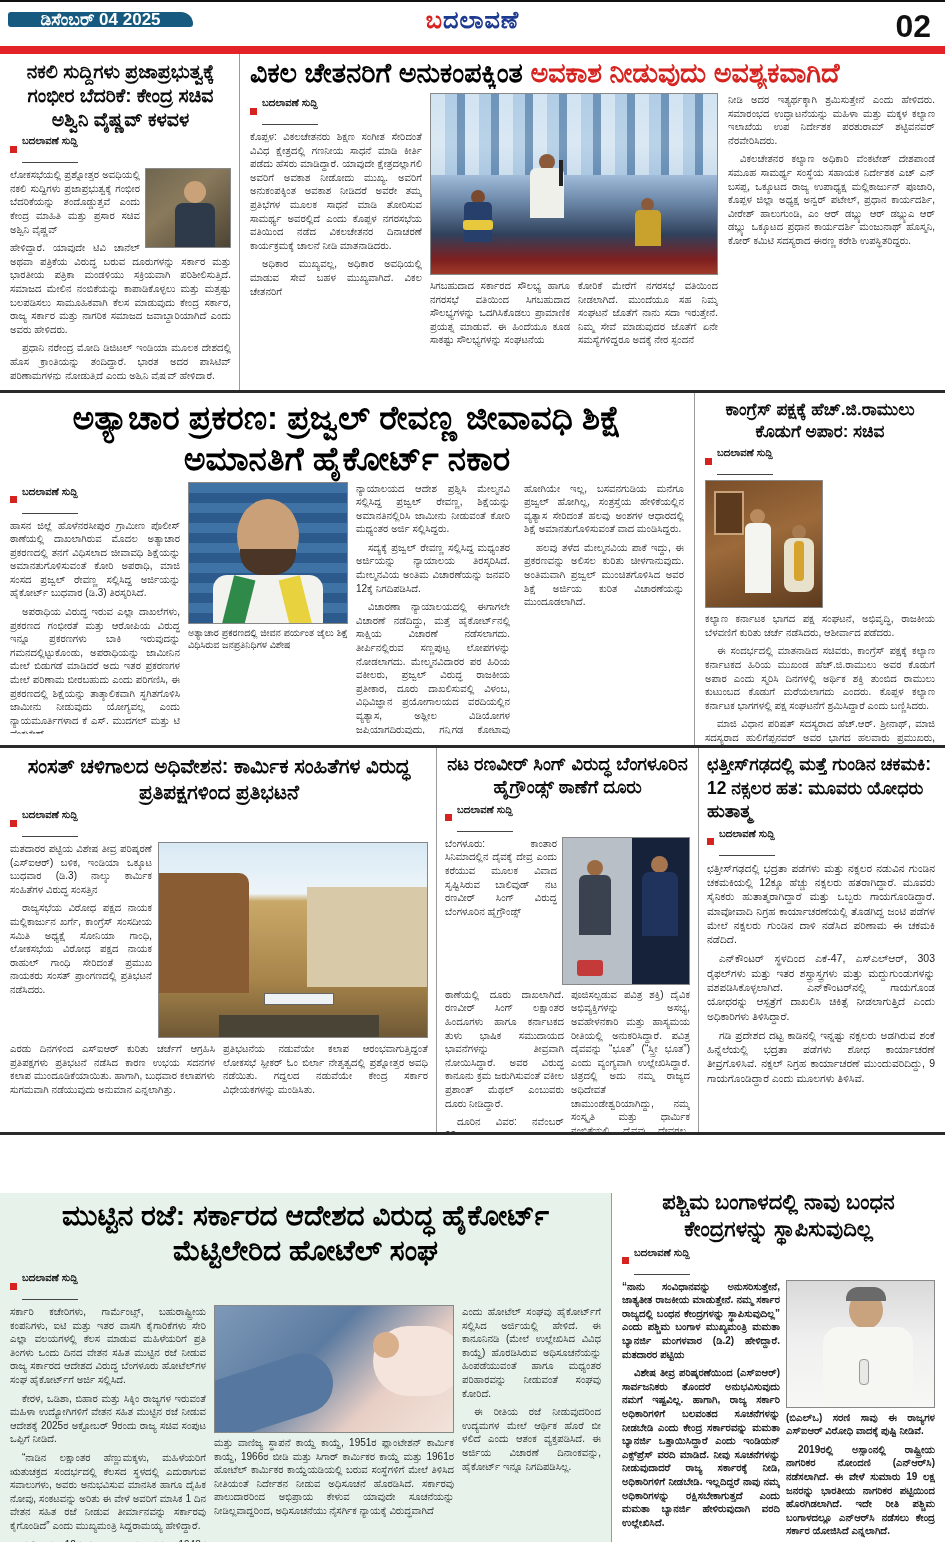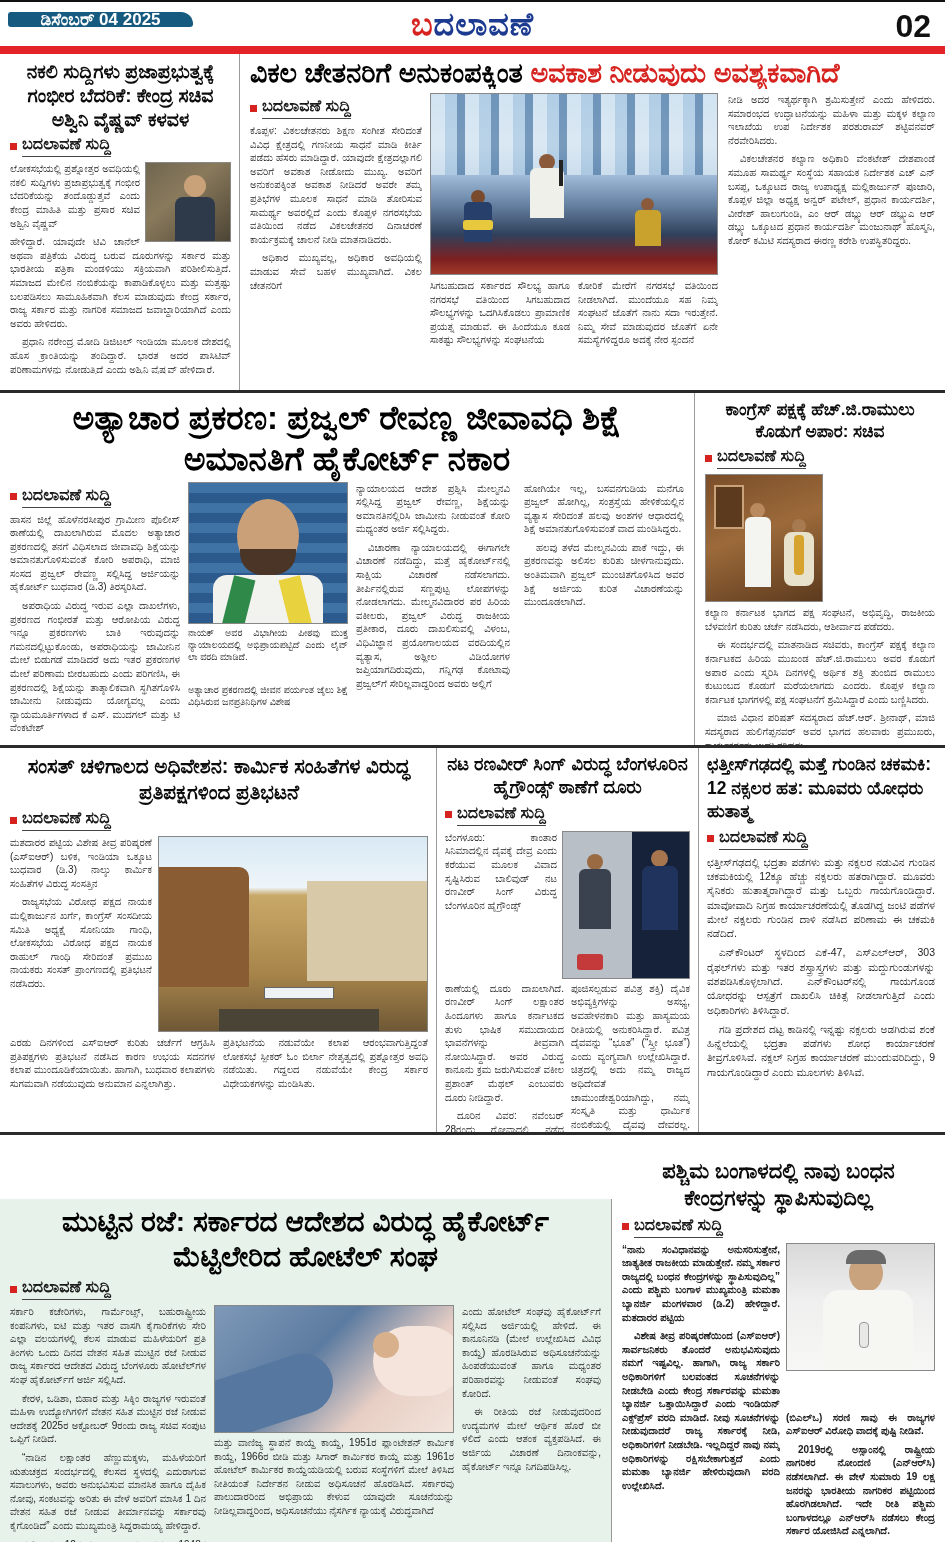--- a/index.html
+++ b/index.html
@@ -13,31 +13,31 @@
   
   .hdr { height:52px; position:relative; flex:0 0 auto; }
   .date-badge {
     position:absolute; left:8px; top:10px; width:185px; height:15px;
     background:#175a80; color:#fff; font-weight:bold; font-size:17px;
     display:flex; align-items:center; justify-content:center;
     border-radius:4px 16px 4px 4px;
   }
   .masthead {
     position:absolute; left:0; right:0; top:4px; text-align:center;
-    font-size:32px; font-weight:bold; letter-spacing:1px;
+    font-size:24px; font-weight:bold; letter-spacing:1px;
   }
   .masthead .m1 { color:#d6231f; }
   .masthead .m2 { color:#1c3a8f; }
   .pageno { position:absolute; right:14px; top:6px; font-size:32px; font-weight:bold; color:#111; }
   .redbar { position:absolute; left:0; right:0; bottom:0; height:8px; background:#e42328; }
 
   
   .byline { display:flex; align-items:center; gap:5px; margin:4px 0 5px 0; }
   .byline .sq { width:7px; height:7px; background:#d6231f; flex:0 0 auto; }
-  .byline .bt { font-size:16px; font-weight:bold; color:#1a1a1a; border-bottom:1px solid #444; padding-bottom:3px; }
+  .byline .bt { font-size:10px; font-weight:bold; color:#1a1a1a; border-bottom:1px solid #444; padding-bottom:15px; }
   .bodytxt { font-size:10px; line-height:1.36; color:#1c1c1c; text-align:justify; }
   .bodytxt p { margin-bottom:5px; text-indent:12px; }
   .bodytxt p.noind { text-indent:0; }
   .hl { font-weight:bold; color:#0c0c0c; }
   .rule-h { border-top:3px solid #2a2a2a; flex:0 0 auto; }
   .colsep { border-right:1px solid #9a9a9a; }
   .clip { overflow:hidden; }
 
   
   .ph { position:relative; overflow:hidden; border:1px solid #888; }
@@ -110,21 +110,21 @@
   .a8 h1 { font-size:28px; line-height:1.25; text-align:center; font-weight:bold; }
   .a8-grid { display:flex; gap:8px; margin-top:2px; height:238px; }
   .a8-c1 { width:196px; }
   .a8-mid { width:240px; display:flex; flex-direction:column; }
   .a8-mid .ph { height:128px; flex:0 0 auto; }
   .a8-c3 { flex:1; }
   .a9 { flex:1; padding:5px 10px 4px 10px; }
   .a9 h2 { font-size:21px; line-height:1.3; text-align:center; }
   .a9-grid { display:flex; gap:6px; margin-top:2px;font-weight:bold; }
   .a9-c1 { width:158px; }
-  .a9-c2 { flex:1; display:flex; flex-direction:column;gap:37px; }
+  .a9-c2 { flex:1; display:flex; flex-direction:column; }
   .a9-c2 .ph { height:128px; flex:0 0 auto; }
 
   
   .pfoot { flex:1; border-top:2px solid #111; box-shadow:0 3px 0 -1px #111 inset; padding:14px 10px 0 10px; }
   .dots { display:flex; justify-content:space-between; padding:0 6px; }
   .dgrp { display:flex; gap:4px; }
   .dot { width:11px; height:11px; border-radius:50%; }
   .dc1 { background:#2bb2e6; } .dc2 { background:#f6de00; } .dc3 { background:#f6de00; } .dc4 { background:#15155c; }
 </style>
 </head>
@@ -222,25 +222,25 @@
           </div>
         </div>
         <div class="a3-c2">
           <div class="ph ph-prajwal">
             <div class="fig head-c" style="width:62px;height:74px;left:48px;top:16px;background:#caa078;"></div>
             <div class="fig" style="width:56px;height:26px;left:51px;top:66px;background:#4a3526;border-radius:0 0 22px 22px;"></div>
             <div class="fig" style="width:110px;height:56px;left:24px;top:92px;background:#f2f2ee;border-radius:14px 14px 0 0;"></div>
             <div class="fig" style="width:22px;height:56px;left:38px;top:94px;background:#2f8a4a;transform:rotate(14deg);"></div>
             <div class="fig" style="width:22px;height:56px;left:96px;top:94px;background:#e8d23e;transform:rotate(-14deg);"></div>
           </div>
-          <div class="caption clip" style="height:54px;">ನಾಯಕ್ ಅವರ ವಿಭಾಗೀಯ ಪೀಠವು ಮುಕ್ತ ನ್ಯಾಯಾಲಯದಲ್ಲಿ ಅಭಿಪ್ರಾಯಪಟ್ಟಿದೆ ಎಂದು ಲೈವ್ ಲಾ ವರದಿ ಮಾಡಿದೆ.</div>
           <div class="caption clip" style="height:44px;">ಅತ್ಯಾಚಾರ ಪ್ರಕರಣದಲ್ಲಿ ಜೀವನ ಪರ್ಯಂತ ಜೈಲು ಶಿಕ್ಷೆ ವಿಧಿಸಿರುವ ಜನಪ್ರತಿನಿಧಿಗಳ ವಿಶೇಷ</div>
         </div>
         <div class="a3-c3 bodytxt clip">
           <p class="noind">ನ್ಯಾಯಾಲಯದ ಆದೇಶ ಪ್ರಶ್ನಿಸಿ ಮೇಲ್ಮನವಿ ಸಲ್ಲಿಸಿದ್ದ ಪ್ರಜ್ವಲ್ ರೇವಣ್ಣ, ಶಿಕ್ಷೆಯನ್ನು ಅಮಾನತಿನಲ್ಲಿರಿಸಿ ಜಾಮೀನು ನೀಡುವಂತೆ ಕೋರಿ ಮಧ್ಯಂತರ ಅರ್ಜಿ ಸಲ್ಲಿಸಿದ್ದರು.</p>
+          <p>ಸದ್ಯಕ್ಕೆ ಪ್ರಜ್ವಲ್ ರೇವಣ್ಣ ಸಲ್ಲಿಸಿದ್ದ ಮಧ್ಯಂತರ ಅರ್ಜಿಯನ್ನು ನ್ಯಾಯಾಲಯ ತಿರಸ್ಕರಿಸಿದೆ. ಮೇಲ್ಮನವಿಯ ಅಂತಿಮ ವಿಚಾರಣೆಯನ್ನು ಜನವರಿ 12ಕ್ಕೆ ನಿಗದಿಪಡಿಸಿದೆ.</p>
           <p>ವಿಚಾರಣಾ ನ್ಯಾಯಾಲಯದಲ್ಲಿ ಈಗಾಗಲೇ ವಿಚಾರಣೆ ನಡೆದಿದ್ದು, ಮತ್ತೆ ಹೈಕೋರ್ಟ್‌ನಲ್ಲಿ ಸಾಕ್ಷಿಯ ವಿಚಾರಣೆ ನಡೆಸಲಾಗದು. ತೀರ್ಪಿನಲ್ಲಿರುವ ಸಣ್ಣಪುಟ್ಟ ಲೋಪಗಳನ್ನು ನೋಡಲಾಗದು. ಮೇಲ್ಮನವಿದಾರರ ಪರ ಹಿರಿಯ ವಕೀಲರು, ಪ್ರಜ್ವಲ್ ವಿರುದ್ಧ ರಾಜಕೀಯ ಪ್ರತೀಕಾರ, ದೂರು ದಾಖಲಿಸುವಲ್ಲಿ ವಿಳಂಬ, ವಿಧಿವಿಜ್ಞಾನ ಪ್ರಯೋಗಾಲಯದ ವರದಿಯಲ್ಲಿನ ವ್ಯತ್ಯಾಸ, ಅಶ್ಲೀಲ ವಿಡಿಯೋಗಳ ಜಪ್ತಿಯಾಗದಿರುವುದು, ಗನ್ನಿಗಢ ಕೋಟಾವು ಪ್ರಜ್ವಲ್‌ಗೆ ಸೇರಿಲ್ಲವಾದ್ದರಿಂದ ಅವರು ಅಲ್ಲಿಗೆ</p>
         </div>
         <div class="a3-c4 bodytxt clip">
           <p class="noind">ಹೋಗಿಯೇ ಇಲ್ಲ, ಬಸವನಗುಡಿಯ ಮನೆಗೂ ಪ್ರಜ್ವಲ್ ಹೋಗಿಲ್ಲ, ಸಂತ್ರಸ್ತೆಯ ಹೇಳಿಕೆಯಲ್ಲಿನ ವ್ಯತ್ಯಾಸ ಸೇರಿದಂತೆ ಹಲವು ಅಂಶಗಳ ಆಧಾರದಲ್ಲಿ ಶಿಕ್ಷೆ ಅಮಾನತುಗೊಳಿಸುವಂತೆ ವಾದ ಮಂಡಿಸಿದ್ದರು.</p>
           <p>ಹಲವು ತಳೆದ ಮೇಲ್ಮನವಿಯ ಪಾಕೆ ಇದ್ದು, ಈ ಪ್ರಕರಣವನ್ನು ಅಲಿಸಲ ಕುರಿತು ಚೀಳಗಾನುವುದು. ಅಂತಿಮವಾಗಿ ಪ್ರಜ್ವಲ್ ಮುಂಚಿತಗೊಳಿಸಿದ ಅವರ ಶಿಕ್ಷೆ ಅರ್ಜಿಯ ಕುರಿತ ವಿಚಾರಣೆಯನ್ನು ಮುಂದೂಡಲಾಗಿದೆ.</p>
         </div>
       </div>
     </div>
 
     <div class="a4 clip">

